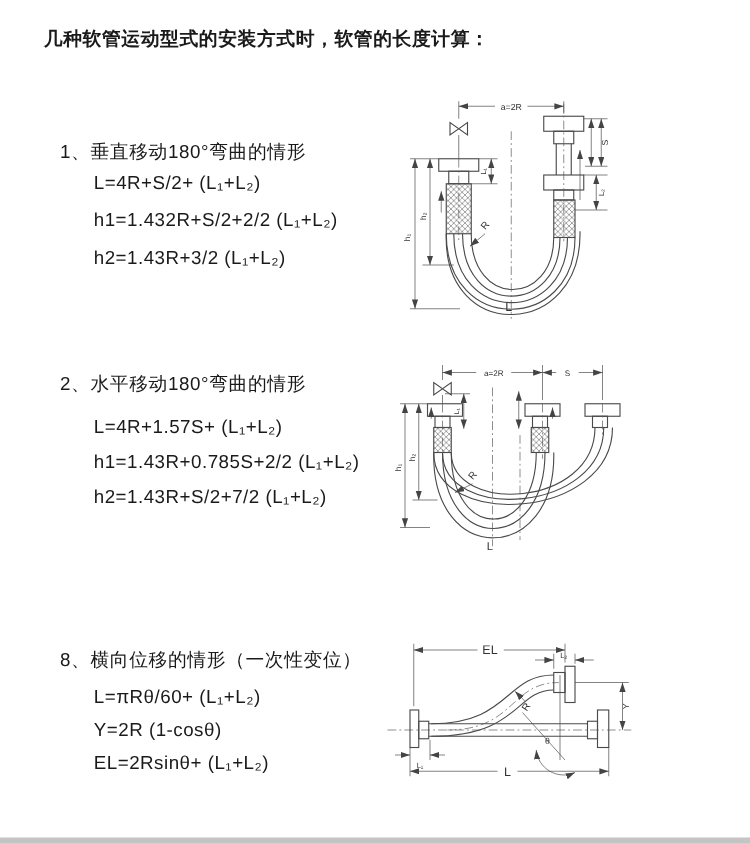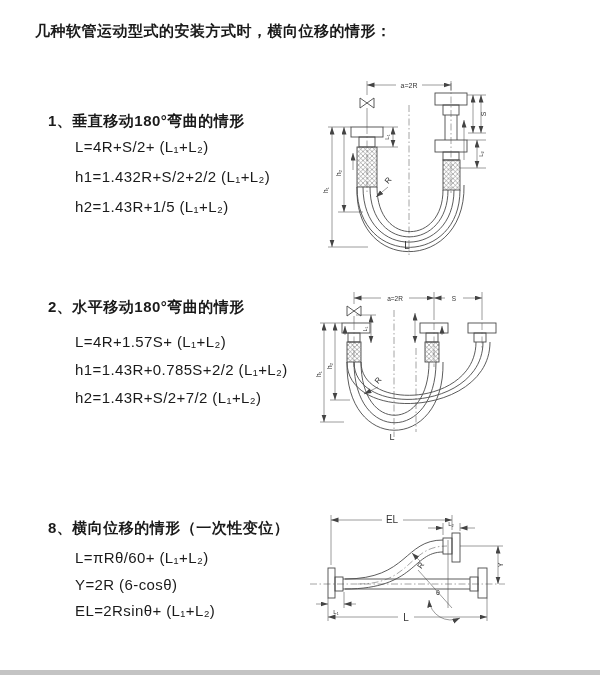--- a/index.html
+++ b/index.html
@@ -2,21 +2,21 @@
 <html><head>
 <meta charset="utf-8">
 <style>
   html,body{margin:0;padding:0;}
   body{
     width:600px;height:675px;position:relative;background:#ffffff;
     font-family:"Liberation Sans","DejaVu Sans",sans-serif;
     color:#1a1a1a;overflow:hidden;
   }
   .title{position:absolute;left:35px;top:22px;font-size:15px;font-weight:bold;letter-spacing:.5px;}
-  .heading{position:absolute;left:48px;font-size:15px;font-weight:bold;letter-spacing:.5px;text-align:center;}
+  .heading{position:absolute;left:48px;font-size:15px;font-weight:normal;letter-spacing:.5px;text-align:center;}
   .formula{position:absolute;left:75px;font-size:15px;font-weight:400;letter-spacing:.4px;white-space:pre;text-align:center;}
   .h1{top:112px}.h2{top:298px}.h3{top:519px}
   .f1a{top:138px}.f1b{top:168px}.f1c{top:198px}
   .f2a{top:333px}.f2b{top:361px}.f2c{top:389px}
   .f3a{top:549px}.f3b{top:576px}.f3c{top:602px}
   svg.diagram{position:absolute;}
   .d1{left:318px;top:75px;}
   .d2{left:312px;top:282px;}
   .d3{left:300px;top:505px;}
   .edge{position:absolute;left:0;bottom:0;width:600px;height:5px;background:#c4c4c4;}
@@ -33,35 +33,35 @@
   <defs>
     <marker id="ar" markerWidth="9" markerHeight="7" refX="7.5" refY="2.5" orient="auto-start-reverse" markerUnits="userSpaceOnUse">
       <path d="M0,0 L7.5,2.5 L0,5 z" fill="#444"></path>
     </marker>
     <pattern id="ht" width="4.5" height="4.5" patternUnits="userSpaceOnUse">
       <path d="M0,4.5 L4.5,0 M0,0 L4.5,4.5" stroke="#6a6a6a" stroke-width="0.5"></path>
     </pattern>
   </defs>
 </svg>
 
-<div class="title">几种软管运动型式的安装方式时，横向位移的情形：</div>
+<div class="title">几种软管运动型式的安装方式时，软管的长度计算：</div>
 
 <div class="heading h1">1、垂直移动180°弯曲的情形</div>
 <div class="formula f1a">L=4R+S/2+ (L₁+L₂)</div>
 <div class="formula f1b">h1=1.432R+S/2+2/2 (L₁+L₂)</div>
-<div class="formula f1c">h2=1.43R+1/5 (L₁+L₂)</div>
+<div class="formula f1c">h2=1.43R+3/2 (L₁+L₂)</div>
 
 <div class="heading h2">2、水平移动180°弯曲的情形</div>
 <div class="formula f2a">L=4R+1.57S+ (L₁+L₂)</div>
 <div class="formula f2b">h1=1.43R+0.785S+2/2 (L₁+L₂)</div>
 <div class="formula f2c">h2=1.43R+S/2+7/2 (L₁+L₂)</div>
 
 <div class="heading h3">8、横向位移的情形（一次性变位）</div>
 <div class="formula f3a">L=πRθ/60+ (L₁+L₂)</div>
-<div class="formula f3b">Y=2R (6-cosθ)</div>
+<div class="formula f3b">Y=2R (1-cosθ)</div>
 <div class="formula f3c">EL=2Rsinθ+ (L₁+L₂)</div>
 
 <svg class="diagram d1" width="200" height="185" viewBox="0 0 200 185">
 
   <line class="th" x1="49" y1="10" x2="78" y2="10" marker-start="url(#ar)"></line>
   <line class="th" x1="104" y1="10" x2="133" y2="10" marker-end="url(#ar)"></line>
   <text x="91" y="13" font-size="7" text-anchor="middle">a=2R</text>
   <line class="th" x1="133" y1="16" x2="133" y2="6"></line>
   <line class="th" x1="49" y1="20" x2="49" y2="6"></line>
 

